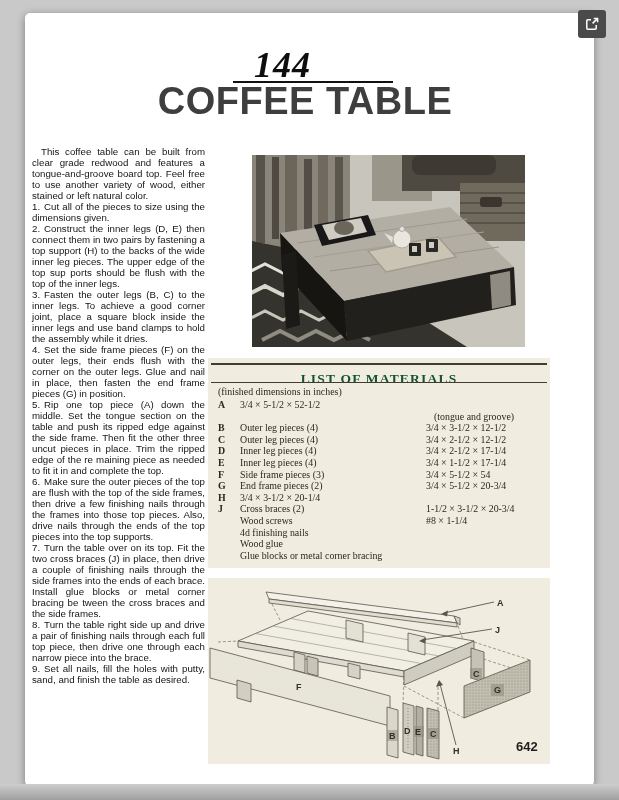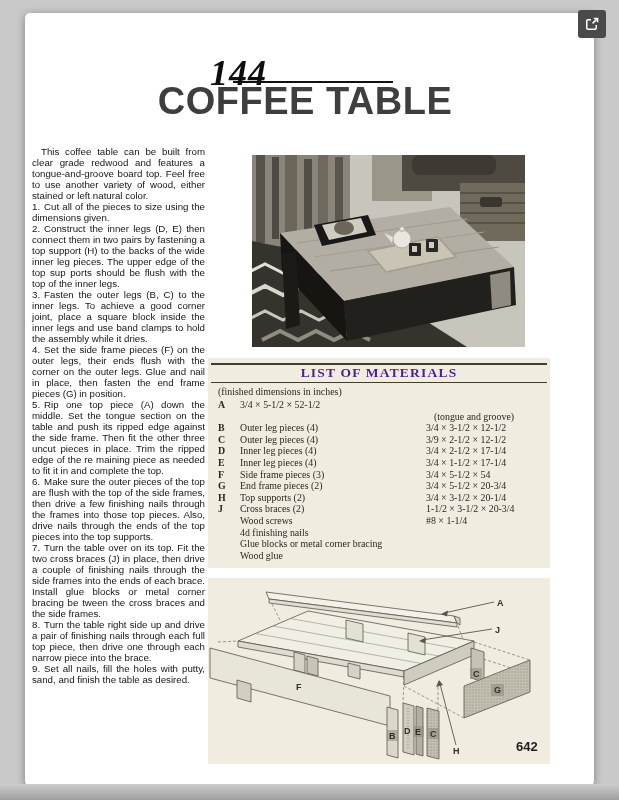--- a/index.html
+++ b/index.html
@@ -10,23 +10,23 @@
   }
   .bottom-fade{position:absolute;left:0;bottom:0;width:619px;height:16px;
     background:linear-gradient(#cdcdcd,#9f9fa0);}
   .page{
     position:absolute;left:25px;top:13px;width:569px;height:773px;
     background:#ffffff;border-radius:5px;
     box-shadow:0 2px 8px rgba(0,0,0,.38);
   }
   
   .plan-number{
-    position:absolute;left:210px;top:44px;width:145px;
+    position:absolute;left:210px;top:44px;width:145px;text-align:center;
     font-family:"Liberation Serif",serif;font-style:italic;font-weight:bold;
-    font-size:36px;color:#0e0e0e;letter-spacing:1px;margin-top:8px;
+    font-size:36px;color:#0e0e0e;letter-spacing:1px;
   }
   .plan-underline{position:absolute;left:233px;top:81px;width:160px;height:2px;background:#111;}
   .page-title{
     position:absolute;left:150px;top:80px;width:310px;text-align:center;
     font-size:38px;font-weight:bold;color:#3e3e3e;letter-spacing:.5px;white-space:nowrap;
   }
   
   .instructions{
     position:absolute;left:32px;top:146px;width:173px;
     font-size:9.7px;line-height:11px;text-align:justify;color:#141414;
@@ -35,22 +35,22 @@
   .intro{text-indent:9px}
   .step .n{margin-right:4px}
   
   .photo{position:absolute;left:252px;top:155px;width:273px;height:192px;}
   
   .materials{
     position:absolute;left:208px;top:358px;width:342px;height:210px;
     background:#f0ecdf;color:#2c2820;font-family:"Liberation Serif",serif;
   }
   .mat-rule-top{position:absolute;left:3px;right:3px;top:5px;height:1.7px;background:#413d31;}
-  .mat-title{position:absolute;top:7px;left:0;width:100%;text-align:center;
-    font-size:13.5px;font-weight:bold;letter-spacing:1.2px;color:#4c1d95;}
+  .mat-title{position:absolute;top:13px;left:0;width:100%;text-align:center;
+    font-size:13.5px;font-weight:bold;letter-spacing:1.2px;color:#14532d;}
   .mat-rule-2{position:absolute;left:3px;right:3px;top:23.5px;height:1.4px;background:#413d31;}
   .mat-note{position:absolute;top:28px;left:10px;font-size:9.9px;font-family:Liberation Serif, serif;}
   .mat-rows{position:absolute;top:41px;left:10px;right:4px;}
   .mat-row{display:flex;font-size:9.9px;line-height:11.6px;}
   .mat-row .mk{width:22px;font-weight:bold;}
   .mat-row .mi{width:186px;}
   .mat-row .md{flex:1;}
   .mat-row.indent .md{padding-left:8px;}
   
   .diagram{position:absolute;left:208px;top:578px;width:342px;height:186px;background:#f0ecdf;}
@@ -160,21 +160,21 @@
           <span class="md">(tongue and groove)</span>
         </div>
       <div class="mat-row">
           <span class="mk">B</span>
           <span class="mi">Outer leg pieces (4)</span>
           <span class="md">3/4 × 3-1/2 × 12-1/2</span>
         </div>
       <div class="mat-row">
           <span class="mk">C</span>
           <span class="mi">Outer leg pieces (4)</span>
-          <span class="md">3/9 × 2-1/2 × 12-1/2</span>
+          <span class="md">3/4 × 2-1/2 × 12-1/2</span>
         </div>
       <div class="mat-row">
           <span class="mk">D</span>
           <span class="mi">Inner leg pieces (4)</span>
           <span class="md">3/4 × 2-1/2 × 17-1/4</span>
         </div>
       <div class="mat-row">
           <span class="mk">E</span>
           <span class="mi">Inner leg pieces (4)</span>
           <span class="md">3/4 × 1-1/2 × 17-1/4</span>
@@ -184,46 +184,45 @@
           <span class="mi">Side frame pieces (3)</span>
           <span class="md">3/4 × 5-1/2 × 54</span>
         </div>
       <div class="mat-row">
           <span class="mk">G</span>
           <span class="mi">End frame pieces (2)</span>
           <span class="md">3/4 × 5-1/2 × 20-3/4</span>
         </div>
       <div class="mat-row">
           <span class="mk">H</span>
-          <span class="mi">Top supports (2)</span>
           <span class="md">3/4 × 3-1/2 × 20-1/4</span>
         </div>
       <div class="mat-row">
           <span class="mk">J</span>
           <span class="mi">Cross braces (2)</span>
           <span class="md">1-1/2 × 3-1/2 × 20-3/4</span>
         </div>
       <div class="mat-row">
           <span class="mk"></span>
           <span class="mi">Wood screws</span>
           <span class="md">#8 × 1-1/4</span>
         </div>
       <div class="mat-row">
           <span class="mk"></span>
           <span class="mi">4d finishing nails</span>
           <span class="md"></span>
         </div>
       <div class="mat-row">
           <span class="mk"></span>
+          <span class="mi">Wood glue</span>
+          <span class="md"></span>
+        </div>
+      <div class="mat-row">
+          <span class="mk"></span>
           <span class="mi">Glue blocks or metal corner bracing</span>
-          <span class="md"></span>
-        </div>
-      <div class="mat-row">
-          <span class="mk"></span>
-          <span class="mi">Wood glue</span>
           <span class="md"></span>
         </div>
     </div>
   </div>
 
   <div class="diagram">
     <svg viewBox="0 0 342 186" width="342" height="186" xmlns="http://www.w3.org/2000/svg">
       <defs>
         <pattern id="dots" width="3" height="3" patternUnits="userSpaceOnUse">
           <rect width="3" height="3" fill="#c2beb0"></rect>

